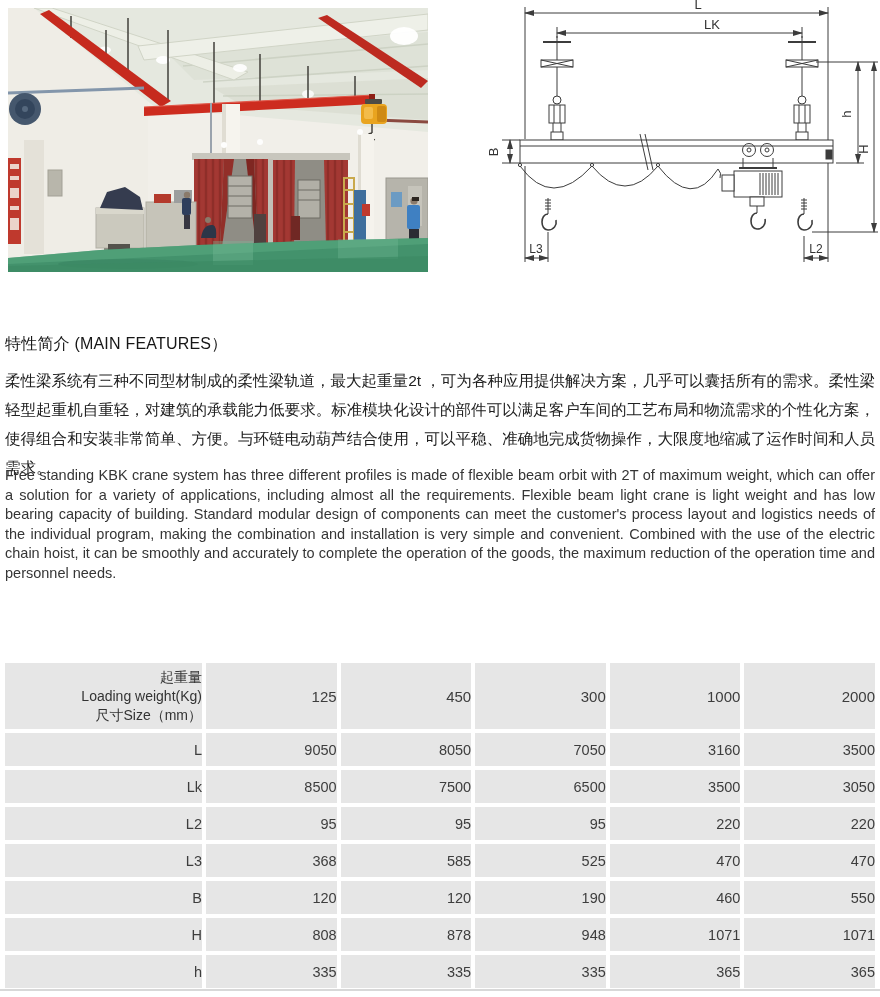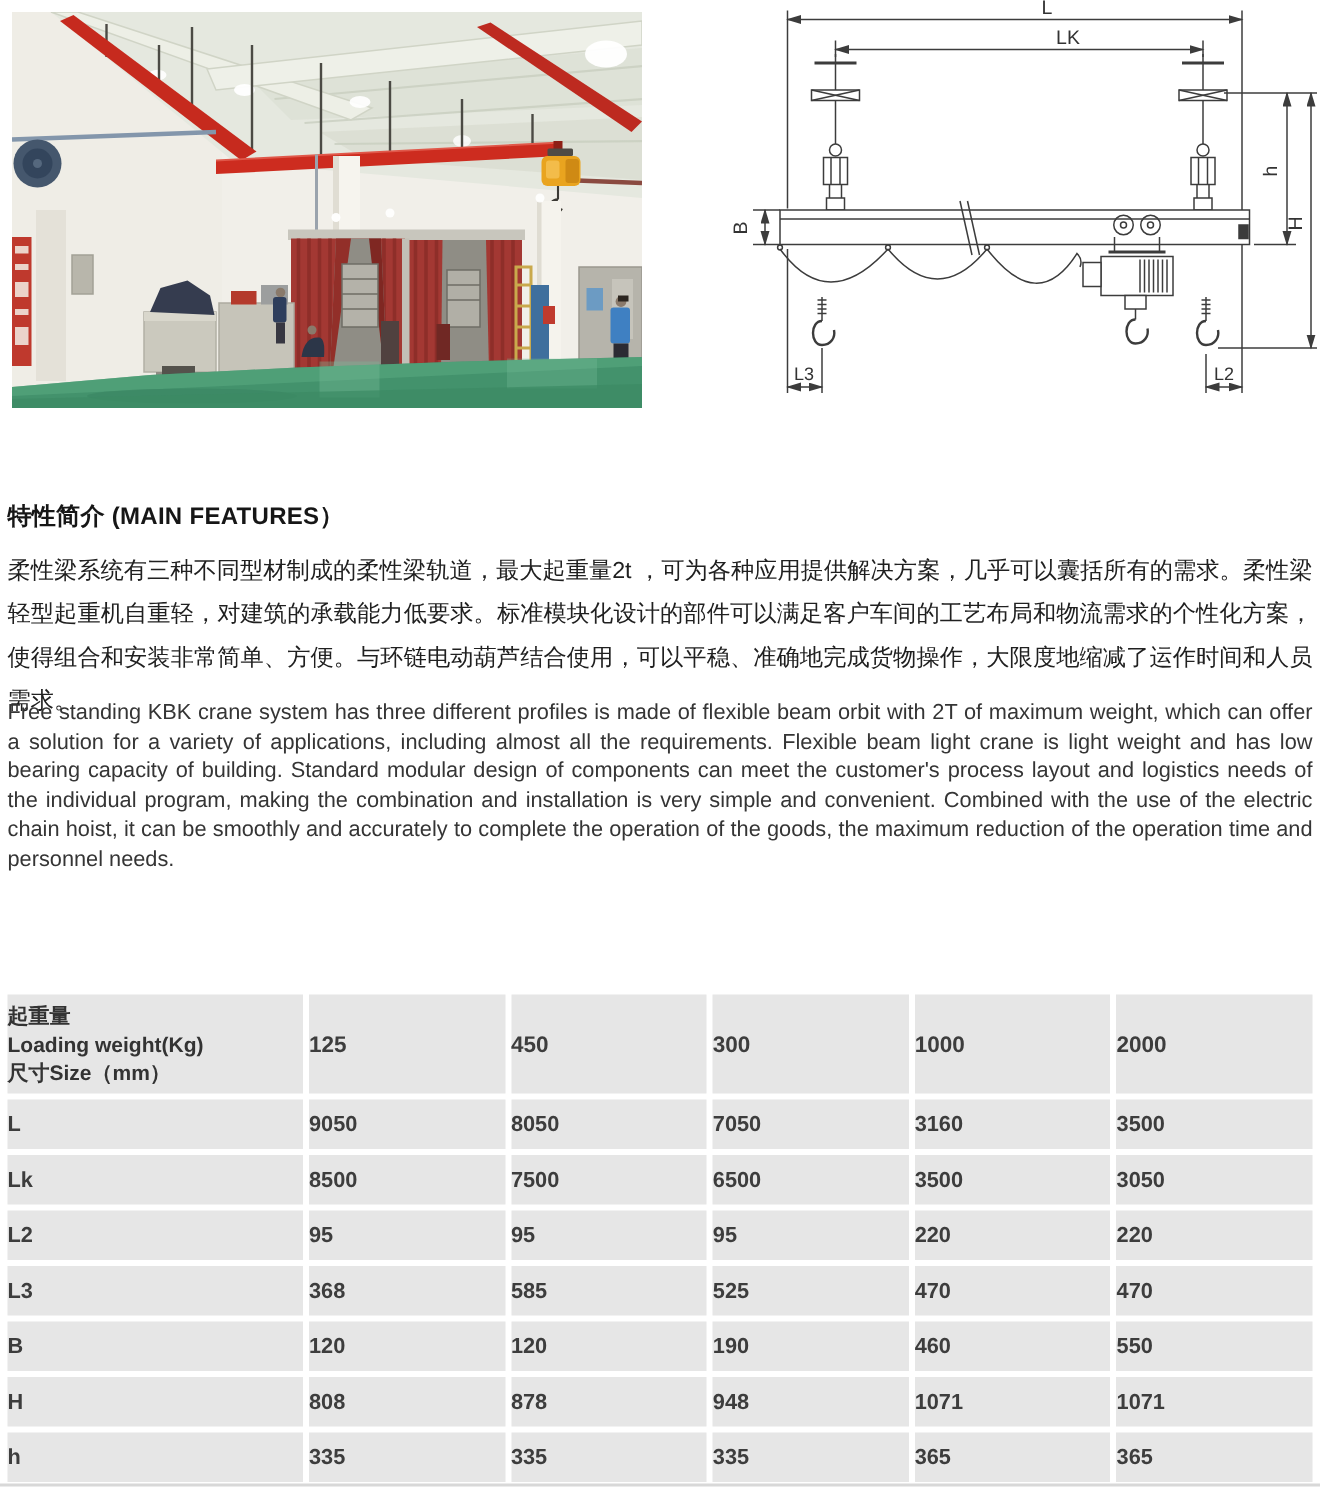--- a/index.html
+++ b/index.html
@@ -1,24 +1,24 @@
 <!DOCTYPE html>
 <html><head>
 <meta charset="utf-8">
 <style>
   html,body{margin:0;padding:0;background:#fff;}
   body{width:880px;height:997px;font-family:"Liberation Sans", sans-serif;}
   .page{position:relative;width:880px;height:997px;background:#fff;overflow:hidden;}
   .photo{position:absolute;left:8px;top:8px;width:420px;height:264px;}
   .diagram{position:absolute;left:440px;top:0;width:440px;height:280px;}
-  .features-heading{position:absolute;top:334px;left:5px;margin:0;font-size:16px;font-weight:bold;color:#161616;letter-spacing:.2px;text-align:center;}
+  .features-heading{position:absolute;top:334px;left:5px;margin:0;font-size:16px;font-weight:normal;color:#161616;letter-spacing:.2px;text-align:center;}
   .para-cn{position:absolute;top:366px;left:5px;width:870px;margin:0;font-size:15.5px;line-height:29px;color:#202020;text-align:justify;}
   .para-en{position:absolute;top:466px;left:5px;width:870px;margin:0;font-size:14.5px;line-height:19.5px;color:#353535;text-align:justify;}
   table.dims{position:absolute;top:659px;left:1px;width:878px;border-collapse:separate;border-spacing:4px;table-layout:fixed;}
-  table.dims th,table.dims td{background:#e6e6e6;text-align:left;vertical-align:middle;color:#3d3d3d;font-weight:bold;padding:0;}
+  table.dims th,table.dims td{background:#e6e6e6;text-align:right;vertical-align:middle;color:#3d3d3d;font-weight:normal;padding:0;}
   table.dims thead th{height:66px;font-size:15px;}
   table.dims td{height:33px;font-size:14.5px;}
   .corner-cell div{line-height:19px;font-size:14px;color:#333;}
   .bottom-rule{position:absolute;top:989px;left:0;width:880px;height:2px;background:#d8d8d8;}
   svg text{font-family:"Liberation Sans", sans-serif;}
 </style>
 </head>
 <body>
 
 <div class="page">

